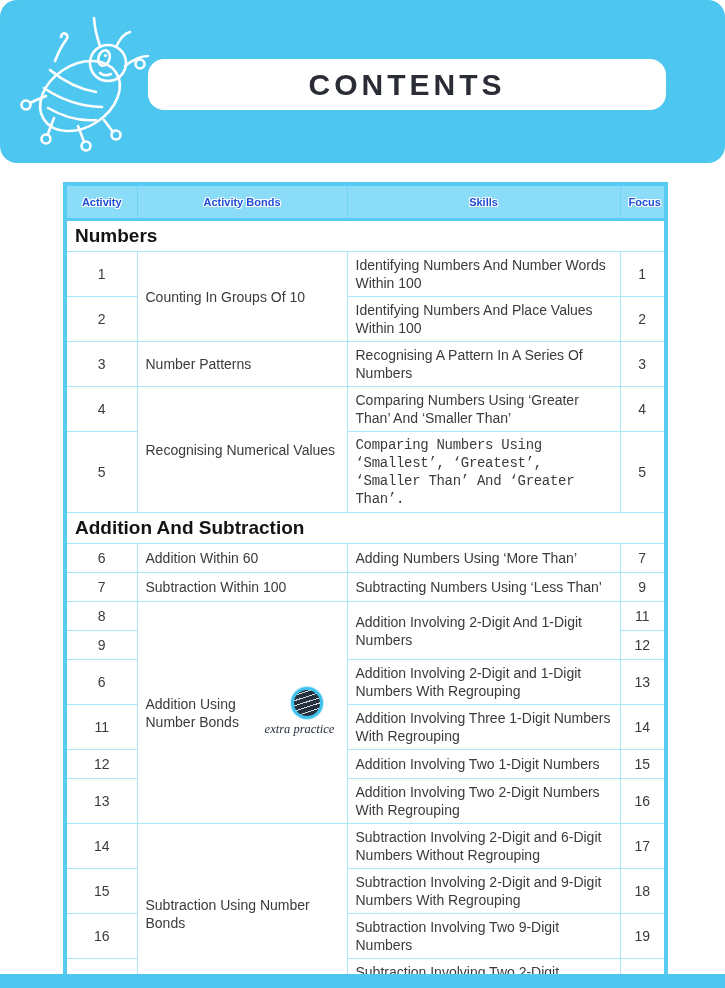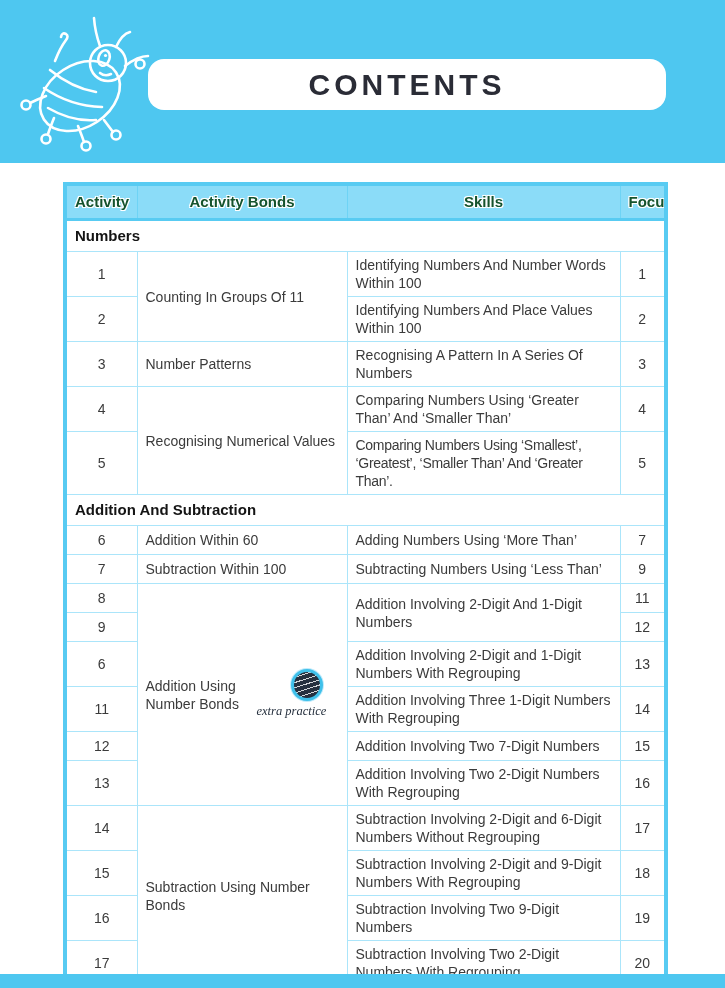--- a/index.html
+++ b/index.html
@@ -7,20 +7,21 @@
     position:relative;
     width:725px;height:988px;
     background:#ffffff;
     font-family:"Liberation Sans", sans-serif;
     overflow:hidden;
   }
   
   .banner{
     position:absolute;top:0;left:0;width:725px;height:163px;
     background:#4ec7f0;
+    border-radius:17px;
   }
   .bug{
     position:absolute;left:12px;top:4px;width:150px;height:155px;
   }
   .title-box{
     position:absolute;left:148px;top:59px;width:518px;height:51px;
     background:#ffffff;border-radius:16px;
     display:flex;align-items:center;justify-content:center;
   }
   .title-box .title{
@@ -38,38 +39,38 @@
     border:1.6px solid #abe5fa;
     font-size:14px;color:#3b3b3b;
     padding:4px 8px;line-height:18px;
     vertical-align:middle;
     overflow:hidden;
   }
   .toc thead th{
     background:#8bdcf8;
     border-color:#6ed3f5;
     border-bottom:3px solid #58cbf2;
-    color:#14532d;font-size:15px;font-weight:bold;
+    color:#1d4ed8;font-size:11px;font-weight:bold;
     height:24px;
     text-shadow:-1px -1px 0 #fff,1px -1px 0 #fff,-1px 1px 0 #fff,1px 1px 0 #fff,0 0 2px #fff;
   }
   .section-row td{
-    font-weight:bold;font-size:15px;color:#141414;
+    font-weight:bold;font-size:19px;color:#141414;
     padding:6px 8px;height:17px;
   }
   .cell-num{text-align:center;}
   .cell-page{text-align:center;}
   .cell-focus{padding-left:10px;}
-  .tight{font-size:13px;letter-spacing:-0.3px;}
+  .tight{font-size:13px;letter-spacing:-0.3px;font-family:Liberation Mono, monospace;}
   .row-pad td{height:34px;}
   .row-1l td{height:20px;}
   
   .focus-flex{display:flex;align-items:center;}
   .focus-flex .ftext{flex:1;min-width:0;}
-  .badge-wrap{width:72px;text-align:left;position:relative;margin-right:-4px;}
+  .badge-wrap{width:72px;text-align:center;position:relative;margin-right:-4px;}
   .stamp{
     width:26px;height:26px;margin:0 auto;
     border-radius:50%;
     background:#25303f;
     border:3px solid #3fc0ea;
     box-shadow:0 0 0 1px #bfeafb;
     background-image:repeating-linear-gradient(-18deg,
       rgba(255,255,255,0) 0 2px,
       rgba(255,255,255,.8) 2px 3px,
       rgba(255,255,255,0) 3px 5px);
@@ -140,21 +141,21 @@
         <th>Focus</th>
       </tr>
     </thead>
     <tbody>
       <tr class="section-row">
         <td colspan="4">Numbers</td>
       </tr>
 
       <tr class="row-pad">
         <td class="cell-num">1</td>
-        <td class="cell-focus" rowspan="2">Counting In Groups Of 11</td>
+        <td class="cell-focus" rowspan="2">Counting In Groups Of 10</td>
         <td>Identifying Numbers And Number Words Within 100</td>
         <td class="cell-page">1</td>
       </tr>
       <tr class="row-pad">
         <td class="cell-num">2</td>
         <td>Identifying Numbers And Place Values Within 100</td>
         <td class="cell-page">2</td>
       </tr>
       <tr class="row-pad">
         <td class="cell-num">3</td>
@@ -213,21 +214,21 @@
         <td>Addition Involving 2-Digit and 1-Digit Numbers With Regrouping</td>
         <td class="cell-page">13</td>
       </tr>
       <tr class="row-pad">
         <td class="cell-num">11</td>
         <td>Addition Involving Three 1-Digit Numbers With Regrouping</td>
         <td class="cell-page">14</td>
       </tr>
       <tr class="row-1l">
         <td class="cell-num">12</td>
-        <td>Addition Involving Two 7-Digit Numbers</td>
+        <td>Addition Involving Two 1-Digit Numbers</td>
         <td class="cell-page">15</td>
       </tr>
       <tr class="row-pad">
         <td class="cell-num">13</td>
         <td>Addition Involving Two 2-Digit Numbers With Regrouping</td>
         <td class="cell-page">16</td>
       </tr>
       <tr class="row-pad">
         <td class="cell-num">14</td>
         <td class="cell-focus" rowspan="4">Subtraction Using Number Bonds</td>

